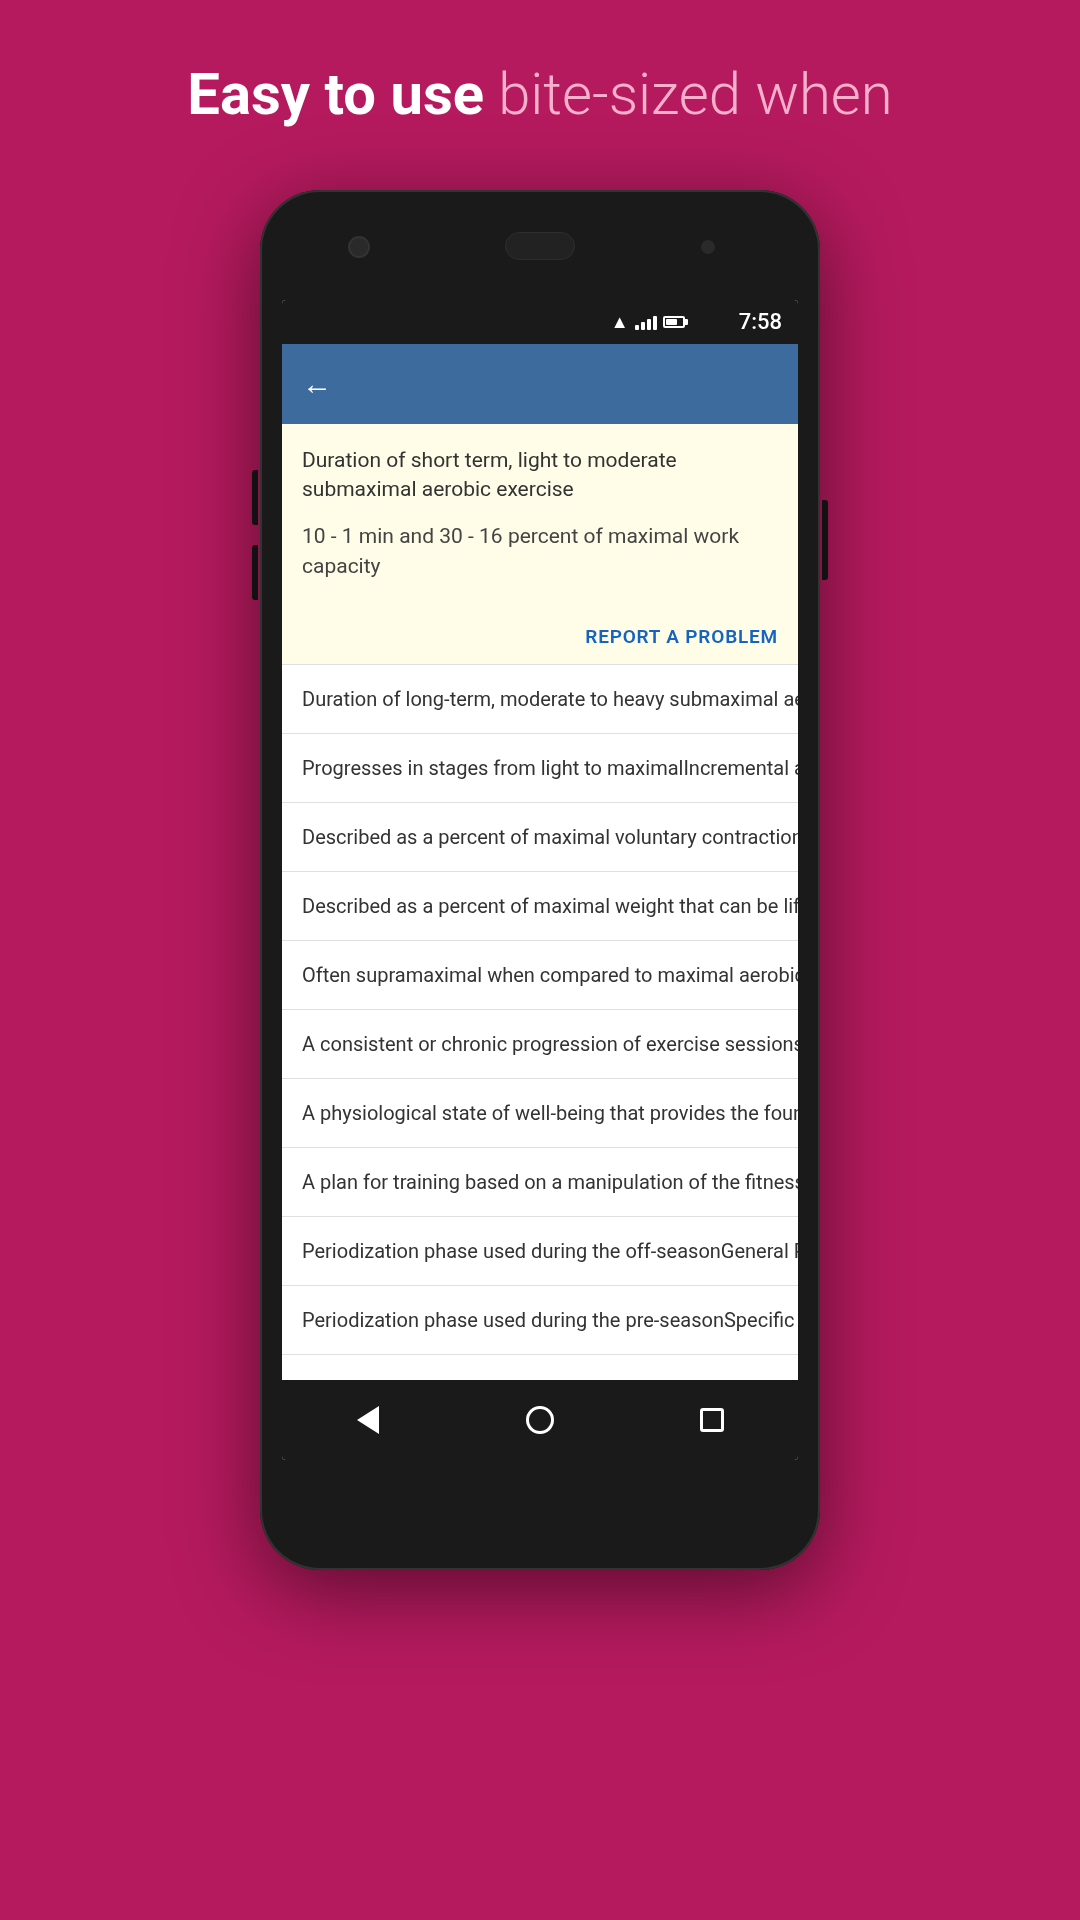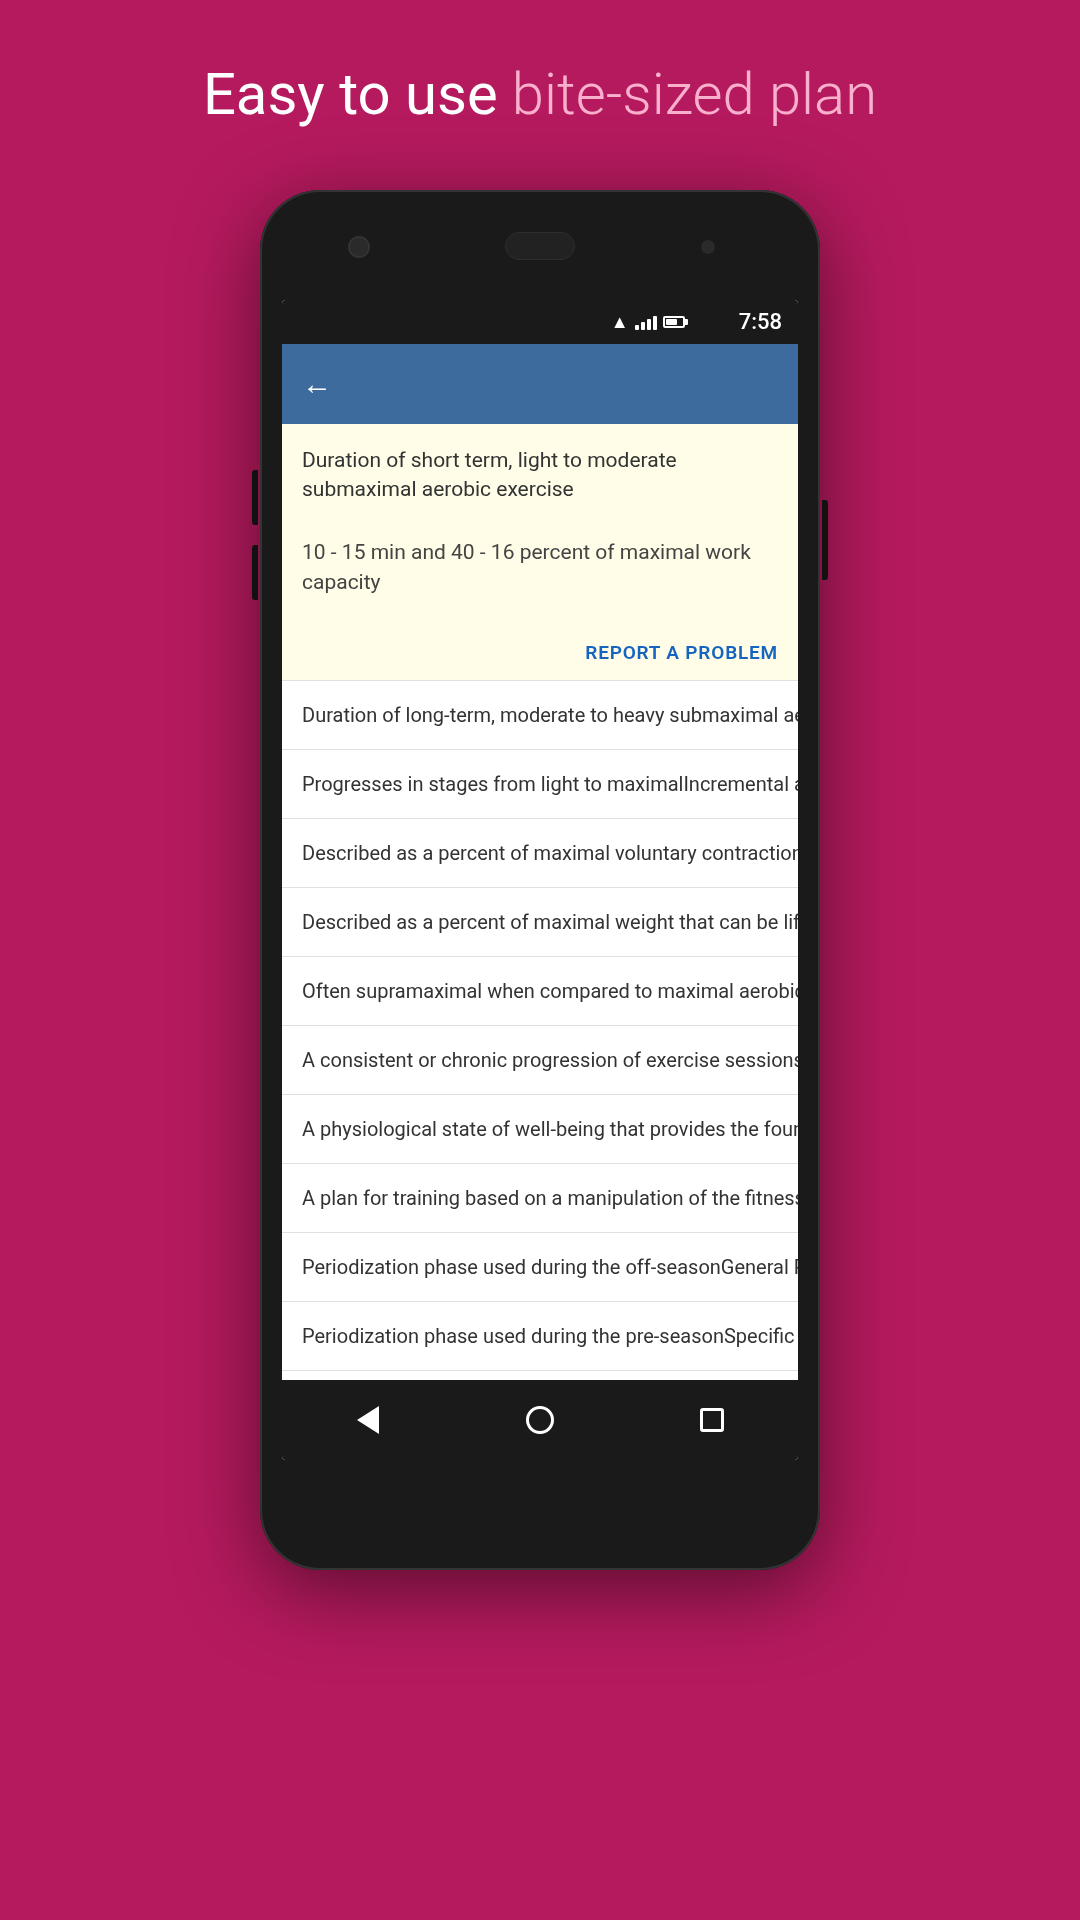--- a/index.html
+++ b/index.html
@@ -19,21 +19,21 @@
       width: 100%;
       text-align: center;
       padding: 60px 40px 40px;
       color: #ffffff;
       font-size: 58px;
       font-weight: 300;
       line-height: 1.2;
     }
 
     .page-title strong {
-      font-weight: 400;
+      font-weight: 700;
     }
 
     .phone-wrapper {
       position: relative;
       width: 560px;
       height: 1380px;
       margin-top: 10px;
     }
 
     .phone-outer {
@@ -168,21 +168,21 @@
     .highlight-card {
       background: #fffde7;
       padding: 22px 20px 16px;
       border-bottom: 1px solid #e0e0e0;
     }
 
     .highlight-card .question-text {
       color: #333;
       font-size: 21px;
       line-height: 1.4;
-      margin-bottom: 34px;
+      margin-bottom: 18px;
     }
 
     .highlight-card .answer-text {
       color: #444;
       font-size: 21px;
       line-height: 1.4;
       margin-bottom: 14px;
     }
 
     .report-btn {
@@ -305,21 +305,21 @@
       width: 4px;
       background: white;
       border-radius: 1px;
     }
   </style>
 </head>
 <body>
 
 <div style="width:100%;text-align:center;padding:60px 80px 50px;">
   <span class="page-title">
-    <strong>Easy to use</strong><span style="color:#f8b0cc;font-weight:300;"> bite-sized plan</span>
+    <strong>Easy to use</strong><span style="color:#f8b0cc;font-weight:300;"> bite-sized when</span>
   </span>
 </div>
 
 <div class="phone-wrapper">
   <div class="phone-outer">
 
     <div class="phone-camera"></div>
     <div class="phone-speaker"></div>
     <div class="phone-sensor"></div>
     <div class="volume-btn volume-btn-1"></div>
@@ -349,21 +349,21 @@
       </div>
 
       <div class="app-bar">
         <span class="back-arrow">←</span>
       </div>
 
       <div class="content-area" style="display:flex;flex-direction:column;">
 
         <div class="highlight-card">
           <div class="question-text">Duration of short term, light to moderate submaximal aerobic exercise</div>
-          <div class="answer-text">10 - 15 min and 40 - 16 percent of maximal work capacity</div>
+          <div class="answer-text">10 - 1 min and 30 - 16 percent of maximal work capacity</div>
           <div class="report-btn">
             <span>REPORT A PROBLEM</span>
           </div>
         </div>
 
         <div style="overflow:hidden;">
 
         <div class="list-item"><span class="list-item-text">Duration of long-term, moderate to heavy submaximal aero...</span></div>
             <div class="list-item"><span class="list-item-text">Progresses in stages from light to maximalIncremental aer...</span></div>
             <div class="list-item"><span class="list-item-text">Described as a percent of maximal voluntary contractionSt...</span></div>

